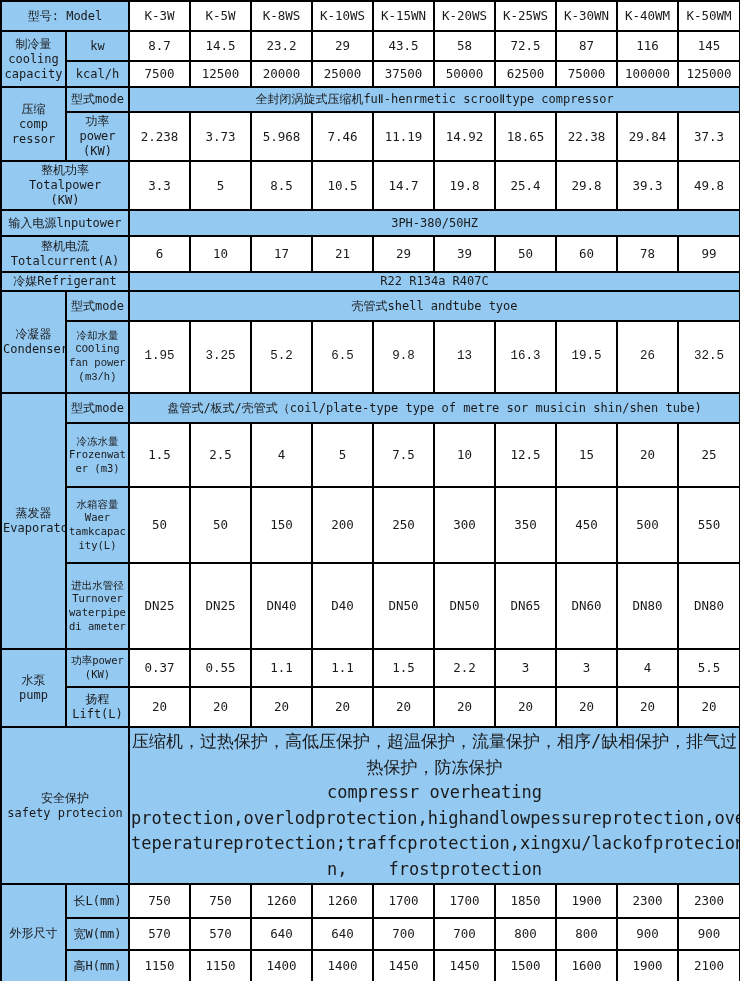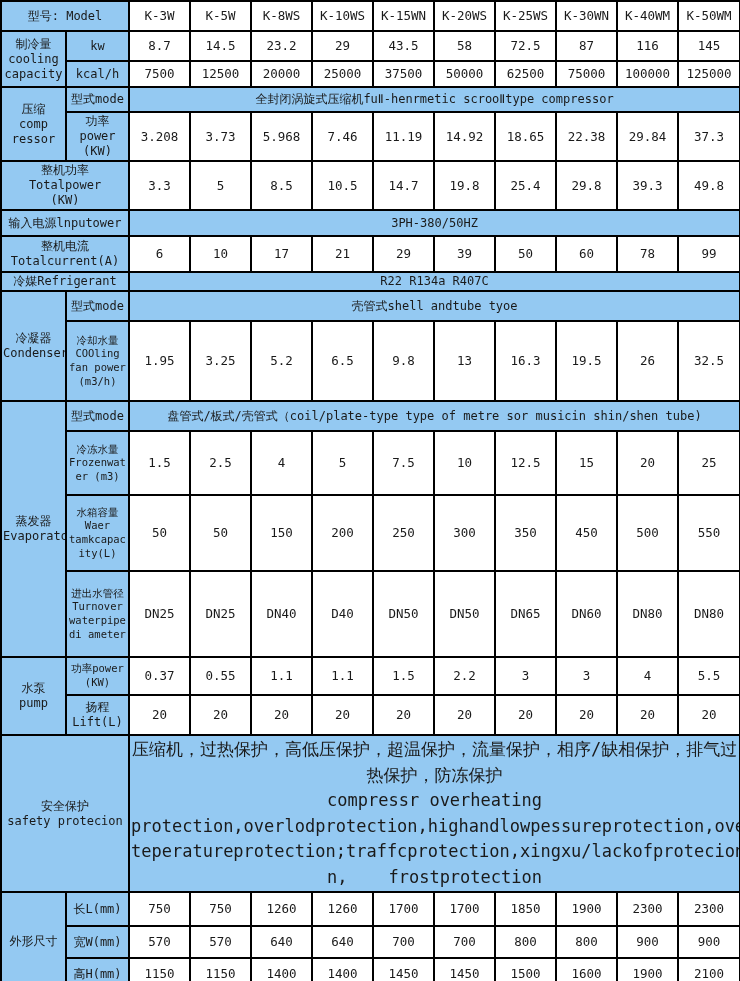--- a/index.html
+++ b/index.html
@@ -136,21 +136,21 @@
         <td rowspan="2" class="lbl">压缩
 comp
 ressor</td>
         <td class="lbl">型式mode</td>
         <td colspan="10" class="span">全封闭涡旋式压缩机fuⅡ-henrmetic scrooⅡtype compressor</td>
       </tr>
       <tr style="height: 48px;">
         <td class="lbl">功率
 power
 (KW)</td>
-        <td class="val">3.208</td>
+        <td class="val">2.238</td>
         <td class="val">3.73</td>
         <td class="val">5.968</td>
         <td class="val">7.46</td>
         <td class="val">11.19</td>
         <td class="val">14.92</td>
         <td class="val">18.65</td>
         <td class="val">22.38</td>
         <td class="val">29.84</td>
         <td class="val">37.3</td>
       </tr>
@@ -190,21 +190,21 @@
       <tr style="height: 17px;">
         <td colspan="2" class="lbl">冷媒Refrigerant</td>
         <td colspan="10" class="span">R22 R134a R407C</td>
       </tr>
       <tr style="height: 30px;">
         <td rowspan="2" class="lbl">冷凝器
 Condenser</td>
         <td class="lbl">型式mode</td>
         <td colspan="10" class="span">壳管式shell andtube tyoe</td>
       </tr>
-      <tr style="height: 80px;">
+      <tr style="height: 72px; font-family: Liberation Mono, monospace;">
         <td class="lbl sm">冷却水量
 COOling
 fan power
 (m3/h)</td>
         <td class="val">1.95</td>
         <td class="val">3.25</td>
         <td class="val">5.2</td>
         <td class="val">6.5</td>
         <td class="val">9.8</td>
         <td class="val">13</td>

